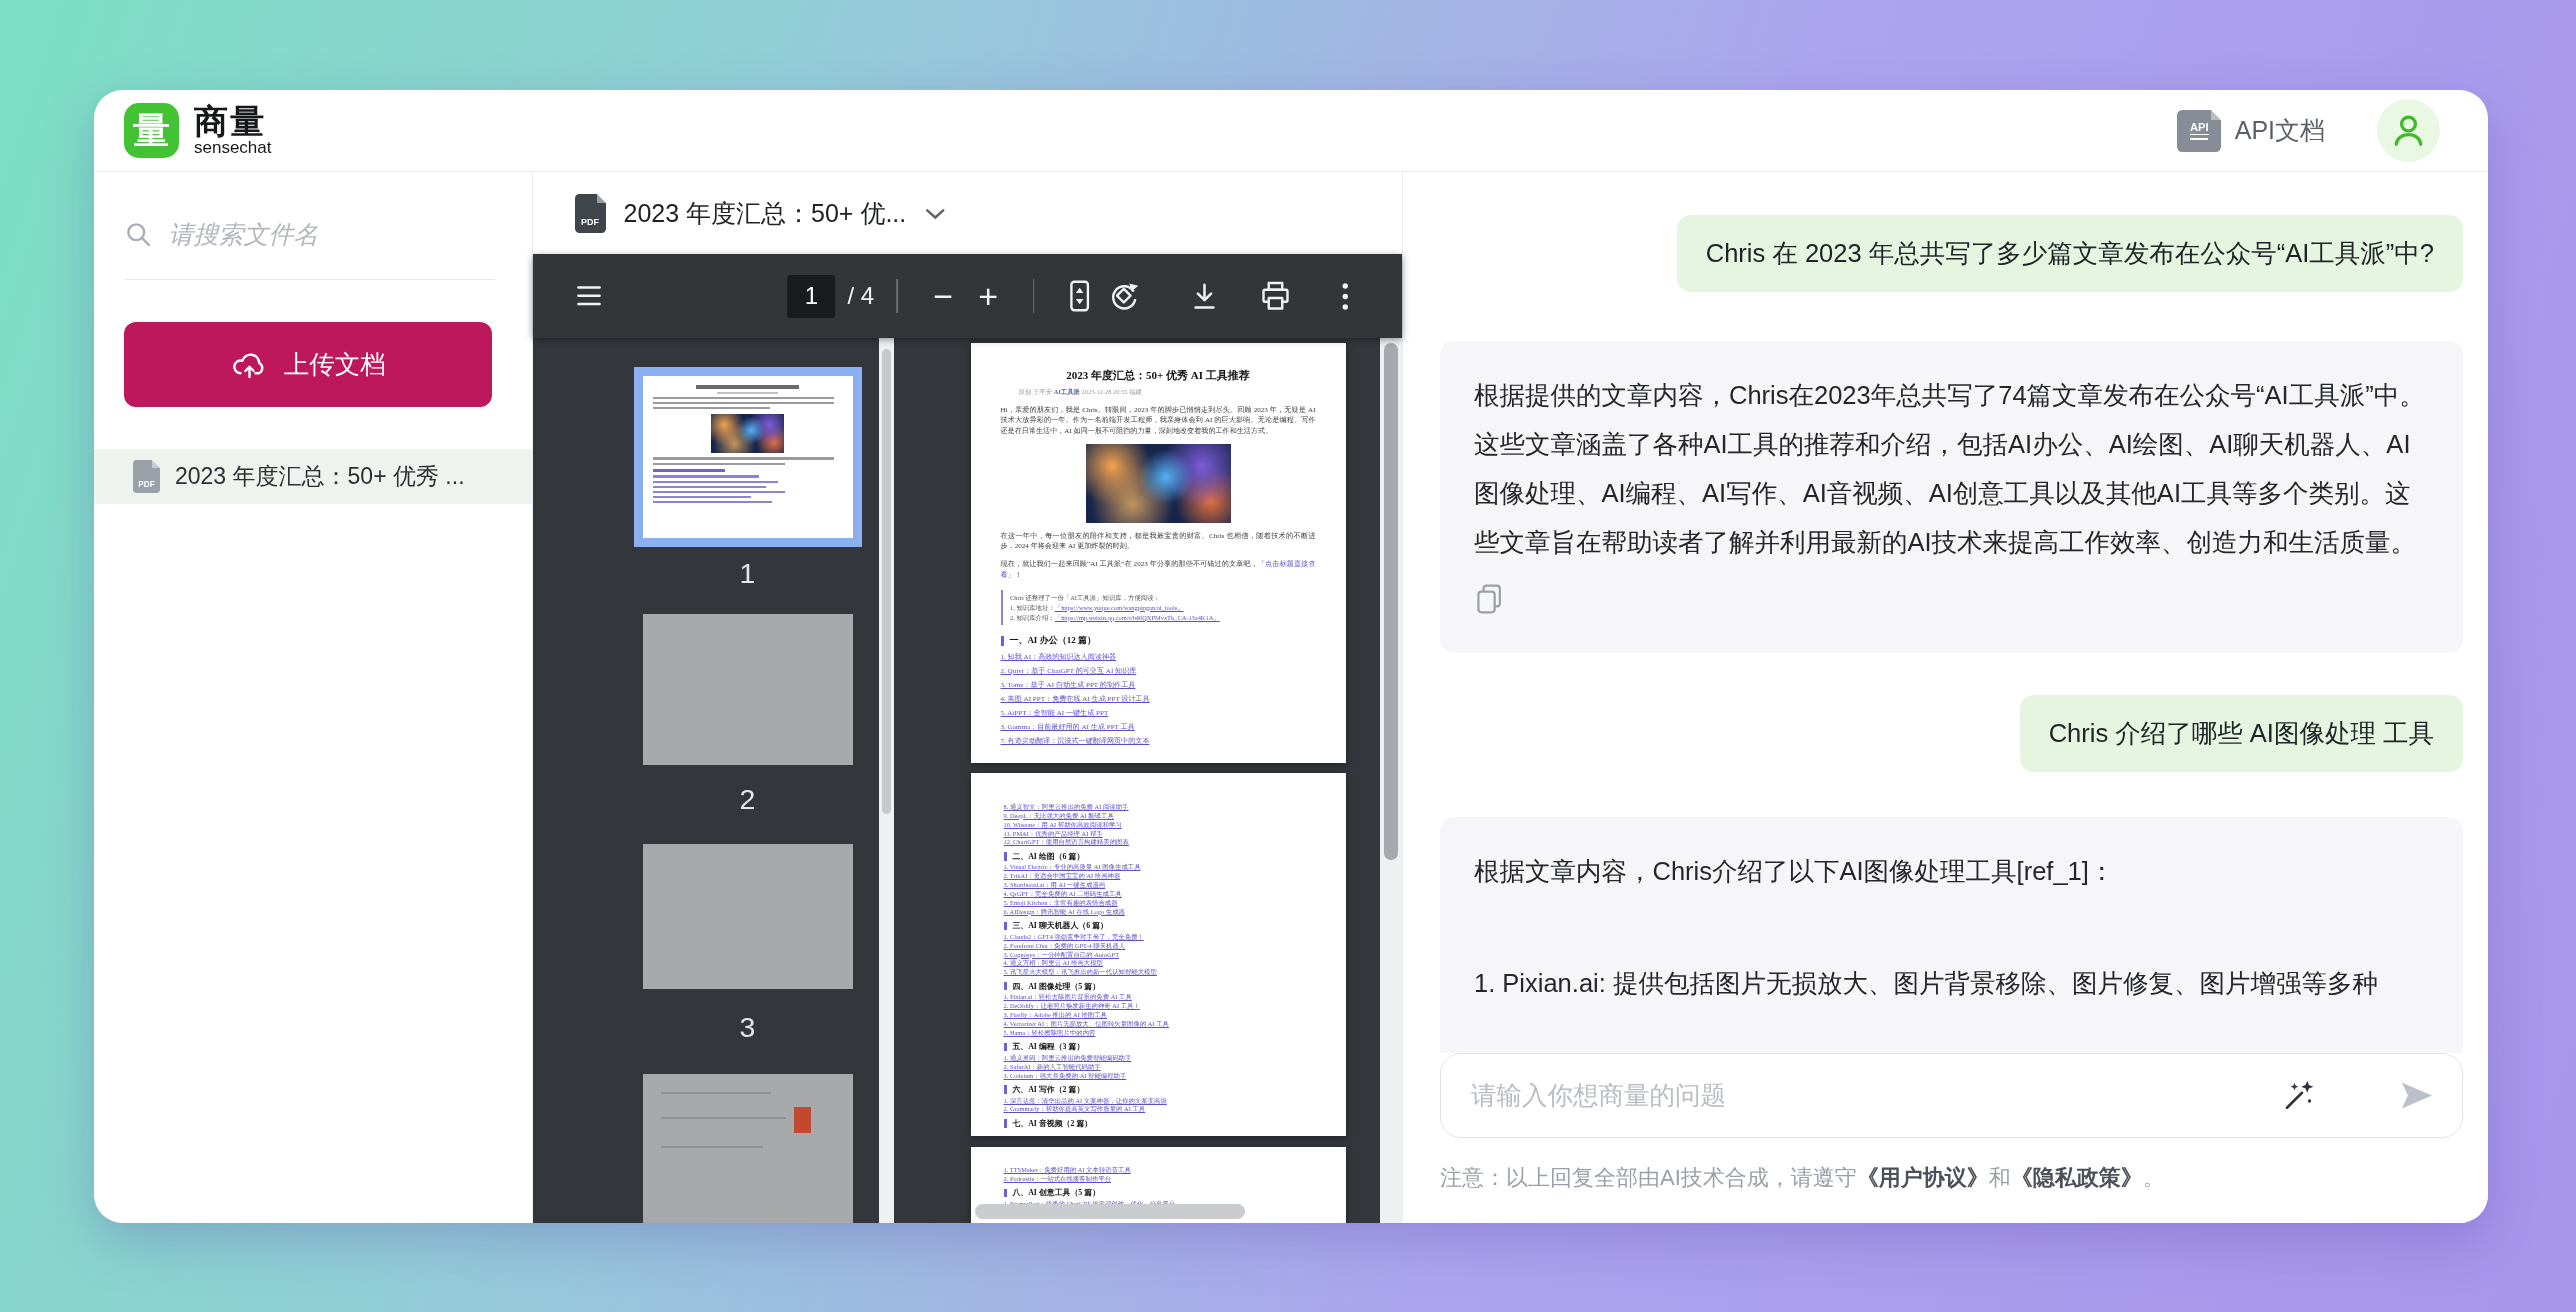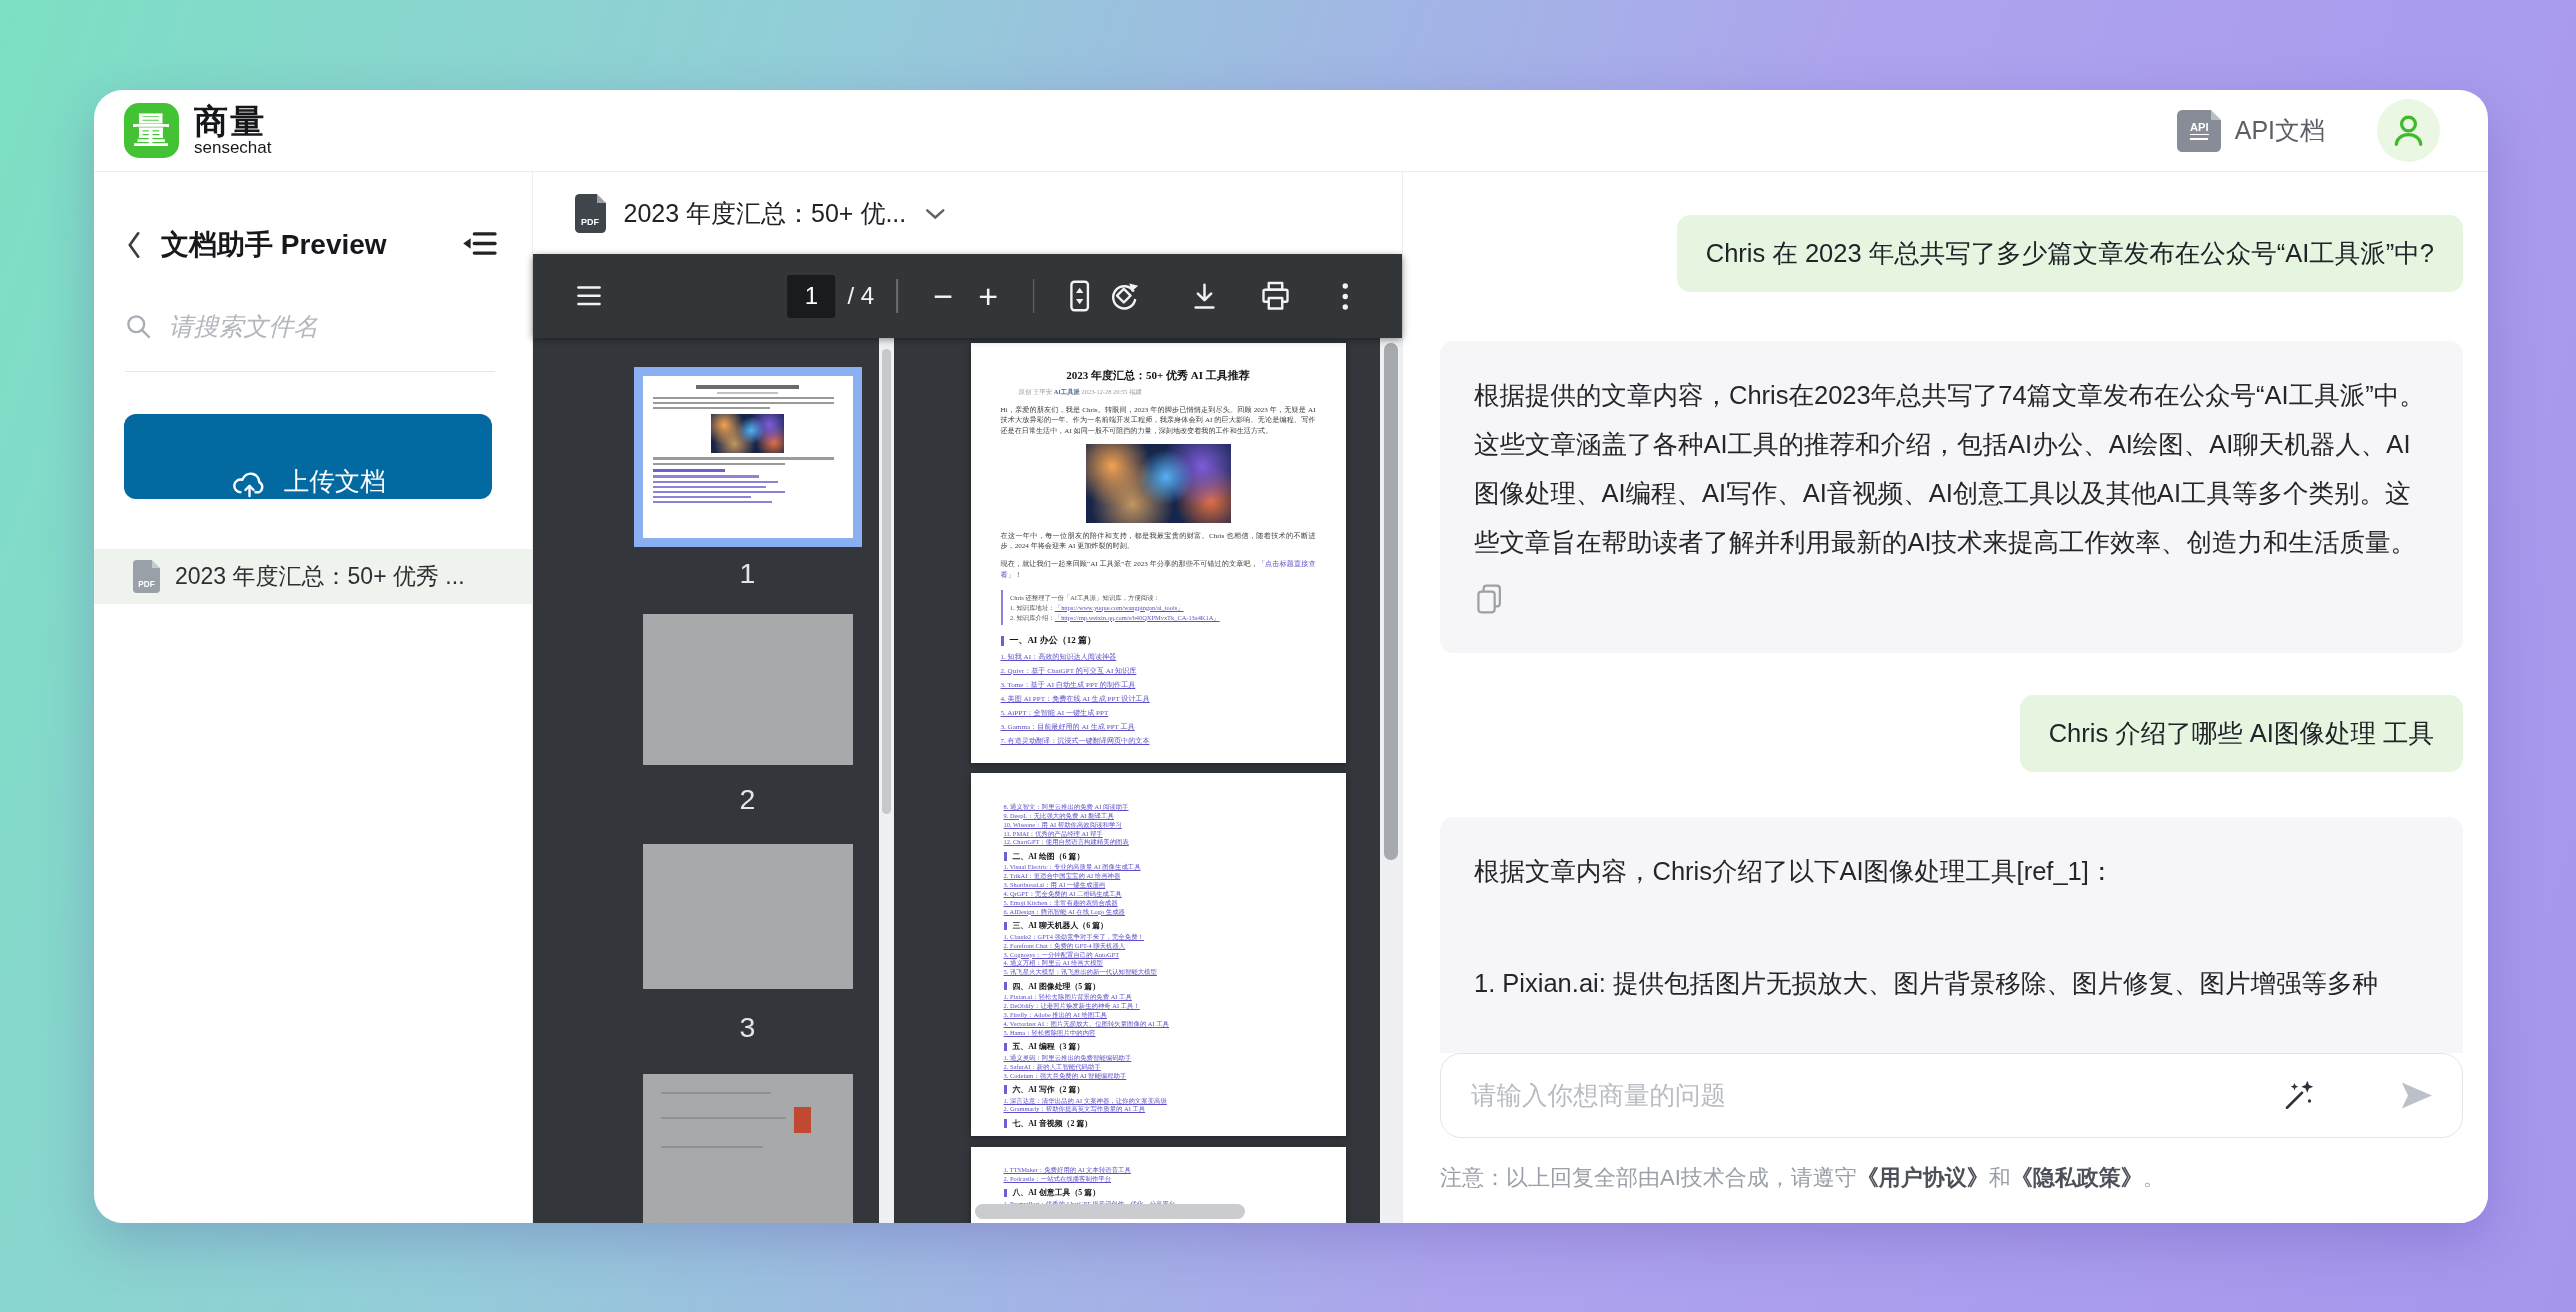--- a/index.html
+++ b/index.html
@@ -30,22 +30,22 @@
   .body { flex:1; display:flex; min-height:0; }
 
   
   .sidebar { flex:0 0 424px; border-right:0.7px solid #ededf0; display:flex; flex-direction:column; }
   .sb-title-row { margin:54px 34px 0 31px; display:flex; align-items:center; }
   .sb-title { font-size:28px; font-weight:700; color:#17181b; margin-left:18px; }
   .sb-collapse { margin-left:auto; cursor:pointer; }
   .sb-search { margin:48px 37px 0 31px; display:flex; align-items:center; gap:16.5px; padding-bottom:30px; border-bottom:0.7px solid #e7e7ea; }
   .sb-search input { flex:1; border:none; outline:none; font-size:25px; color:#55585e; font-family:inherit; background:transparent;font-style:italic; }
   .sb-search input::placeholder { color:#b3b6bd; }
-  .sb-upload { margin:42px 40px 8px 30px; height:85px; border:none; border-radius:12px; background:#0369a1; color:#fff;
-    display:flex; align-items:flex-end; justify-content:center; gap:15px; font-size:25.5px; font-family:inherit; cursor:pointer; }
+  .sb-upload { margin:42px 40px 0 30px; height:85px; border:none; border-radius:12px; background:#be185d; color:#fff;
+    display:flex; align-items:center; justify-content:center; gap:15px; font-size:25.5px; font-family:inherit; cursor:pointer; }
   .sb-doc { margin-top:42px; height:55px; background:#eff3ed; display:flex; align-items:center; padding-left:39px; gap:15px; cursor:pointer; }
   .file-badge { width:27px; height:33px; background:#9aa0a8; border-radius:3.7px; position:relative; flex:0 0 auto; }
   .file-badge .fold { position:absolute; top:0; right:0; width:0; height:0; border-left:8.2px solid #c6cad0; border-top:8.2px solid #eff3ed; }
   .file-badge .txt { position:absolute; left:0; right:0; bottom:4.5px; text-align:center; font-size:8.2px; font-weight:700; color:#fff; }
   .sb-doc-name { font-size:23px; color:#2c2e33; white-space:nowrap; overflow:hidden; }
 
   
   .mid { flex:1; min-width:0; display:flex; flex-direction:column; border-right:0.7px solid #ededf0; background:#fff; }
   .pdf-head { flex:0 0 82px; display:flex; align-items:center; padding-left:42px; gap:18px; cursor:pointer; }
   .pdf-badge { width:31px; height:39px; background:#40454b; border-radius:4.5px; position:relative; }
@@ -169,34 +169,20 @@
         <svg width="39" height="39" viewBox="0 0 48 48" fill="none" stroke="#3dbb2b" stroke-width="4" stroke-linecap="round">
           <circle cx="24" cy="16" r="8.5"></circle>
           <path d="M9 41 a15 12 0 0 1 30 0"></path>
         </svg>
       </div>
     </header>
 
     <div class="body">
 
       <aside class="sidebar">
-        <div class="sb-title-row">
-          <svg width="18" height="30" viewBox="0 0 20 36" fill="none" stroke="#3a3d42" stroke-width="3.2" stroke-linecap="round" style="cursor:pointer">
-            <polyline points="15,4 5,18 15,32"></polyline>
-          </svg>
-          <span class="sb-title">文档助手 Preview</span>
-          <span class="sb-collapse">
-            <svg width="37" height="31" viewBox="0 0 50 42" fill="none" stroke="#222" stroke-width="4.5" stroke-linecap="round">
-              <line x1="18" y1="8" x2="46" y2="8"></line>
-              <line x1="18" y1="21" x2="46" y2="21"></line>
-              <line x1="18" y1="34" x2="46" y2="34"></line>
-              <polygon points="3,21 13,14 13,28" fill="#222" stroke="none"></polygon>
-            </svg>
-          </span>
-        </div>
 
         <div class="sb-search">
           <svg width="27" height="27" viewBox="0 0 36 36" fill="none" stroke="#a9adb5" stroke-width="3.2" stroke-linecap="round">
             <circle cx="15" cy="15" r="10.5"></circle>
             <line x1="23.5" y1="23.5" x2="32" y2="32"></line>
           </svg>
           <input type="text" placeholder="请搜索文件名" style="">
         </div>
 
         <button class="sb-upload">

